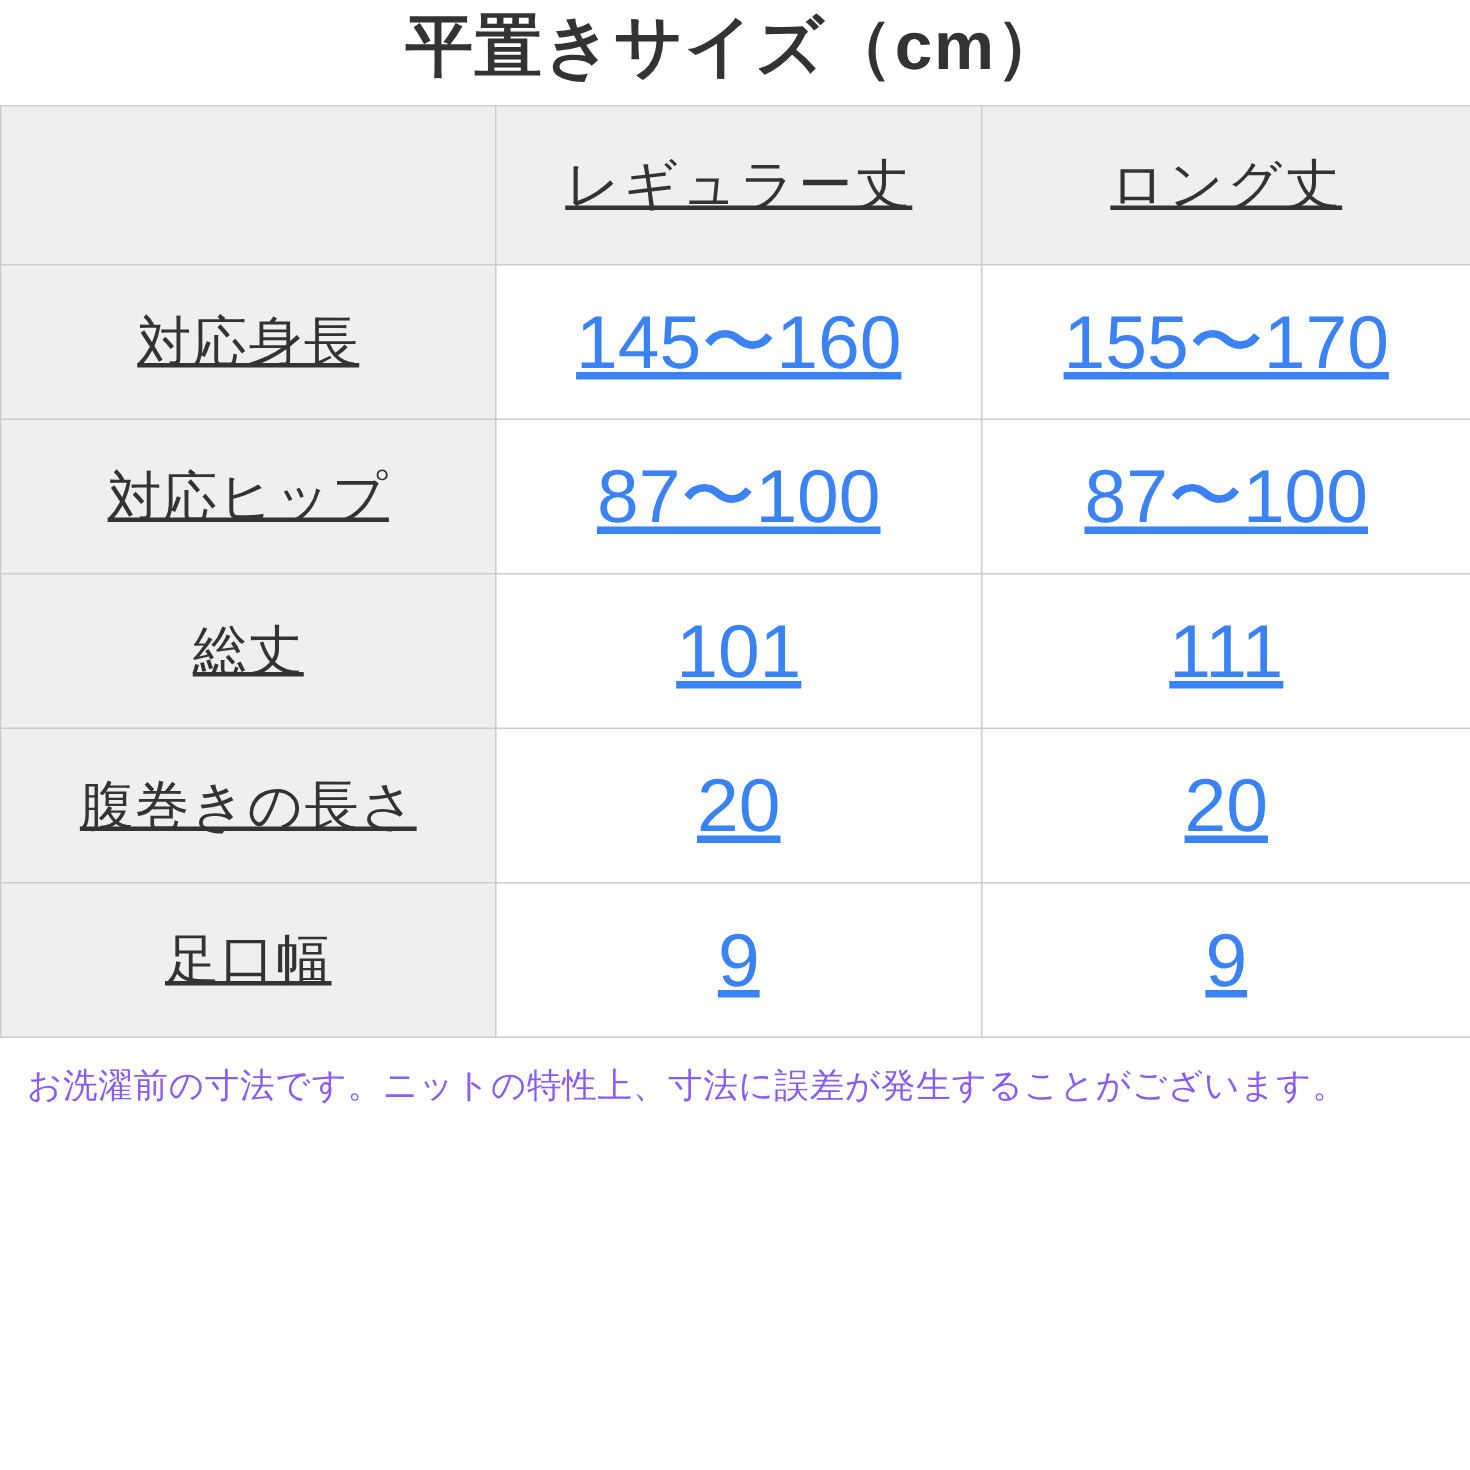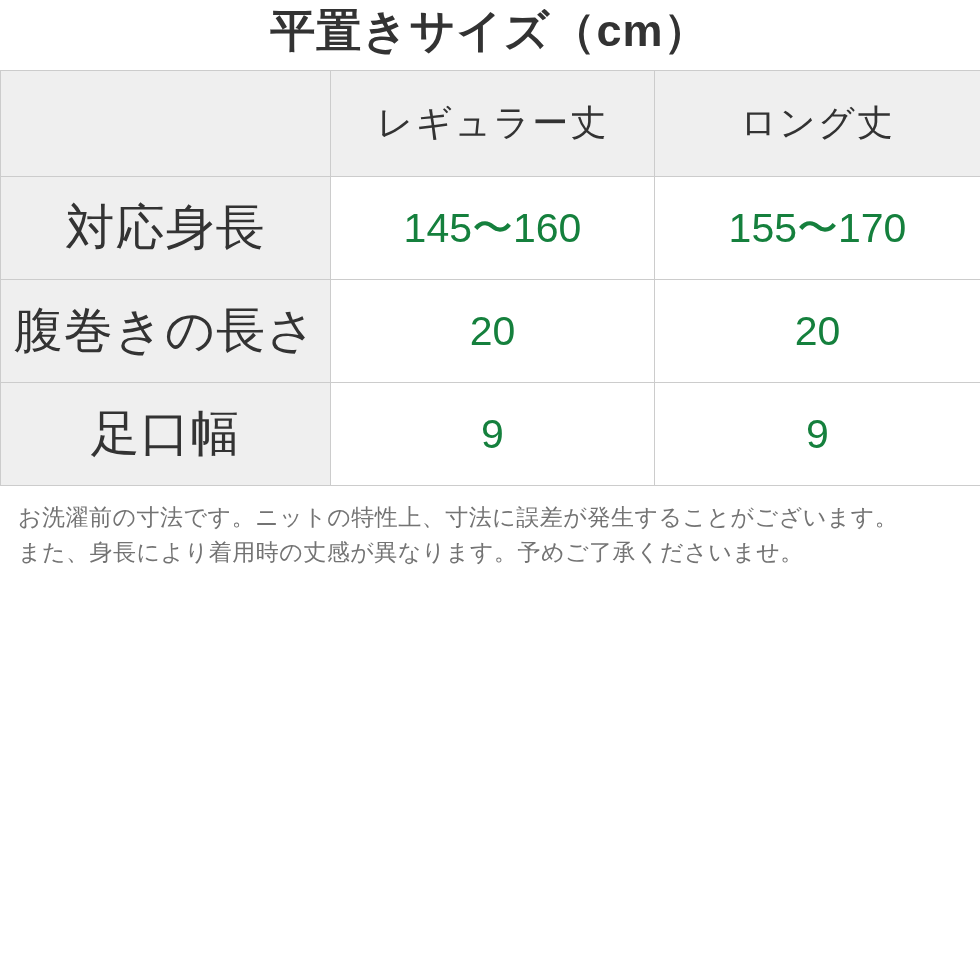--- a/index.html
+++ b/index.html
@@ -36,48 +36,49 @@
   }
   table.size-table col.c1 { width: 330px; }
   table.size-table col.c2 { width: 324px; }
   table.size-table col.c3 { width: 326px; }
   table.size-table th,
   table.size-table td {
     border: 1px solid #cccccc;
     text-align: center;
     vertical-align: middle;
     padding: 0;
+    text-decoration: underline;
   }
   table.size-table thead tr { height: 106px; }
   table.size-table tbody tr { height: 103px; }
   table.size-table thead th {
     background: #efefef;
     font-size: 36px;
     font-weight: 400;
     color: #333333;
     letter-spacing: 2px;
   }
   table.size-table tbody th.row-label {
     background: #efefef;
-    font-size: 49px;
+    font-size: 36px;
     font-weight: 400;
     color: #333333;
     letter-spacing: 1px;
   }
   table.size-table tbody td.size-value {
     background: #ffffff;
-    font-size: 41px;
+    font-size: 50px;
     font-weight: 400;
-    color: #15803d;
+    color: #3b82f6;
   }
   .disclaimer {
     margin: 14px 18px 0 18px;
     font-size: 23px;
     line-height: 1.5;
-    color: #737373;
+    color: #8b5cf6;
     letter-spacing: 0.5px;
   }
 </style>
 </head>
 <body>
 
 <div class="page">
 
   <h1 class="title">平置きサイズ（cm）</h1>
 
@@ -94,30 +95,39 @@
         <th>ロング丈</th>
       </tr>
     </thead>
     <tbody>
       <tr>
         <th class="row-label">対応身長</th>
         <td class="size-value">145〜160</td>
         <td class="size-value">155〜170</td>
       </tr>
       <tr>
+        <th class="row-label">対応ヒップ</th>
+        <td class="size-value">87〜100</td>
+        <td class="size-value">87〜100</td>
+      </tr>
+      <tr>
+        <th class="row-label">総丈</th>
+        <td class="size-value">101</td>
+        <td class="size-value">111</td>
+      </tr>
+      <tr>
         <th class="row-label">腹巻きの長さ</th>
         <td class="size-value">20</td>
         <td class="size-value">20</td>
       </tr>
       <tr>
         <th class="row-label">足口幅</th>
         <td class="size-value">9</td>
         <td class="size-value">9</td>
       </tr>
     </tbody>
   </table>
 
   <p class="disclaimer">
     <span>お洗濯前の寸法です。ニットの特性上、寸法に誤差が発生することがございます。</span><br>
-    <span>また、身長により着用時の丈感が異なります。予めご了承くださいませ。</span>
   </p>
 
 </div>
 
 </body></html>

